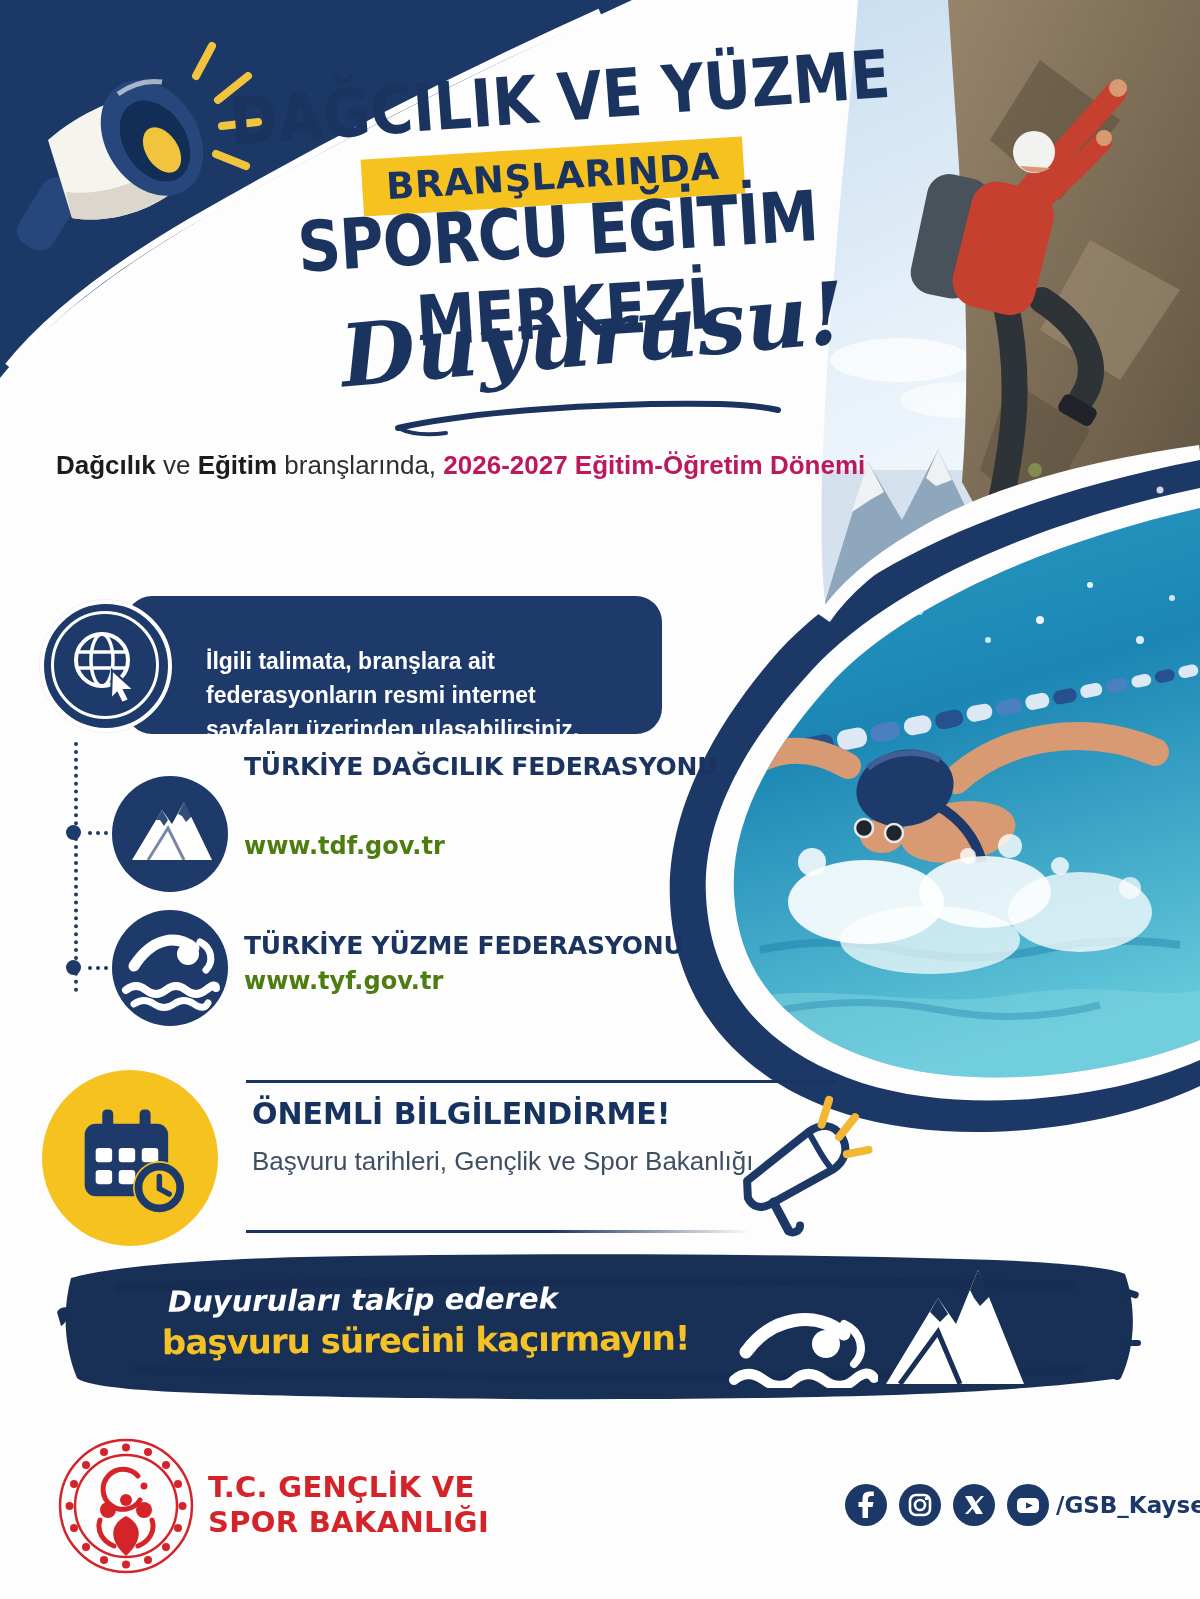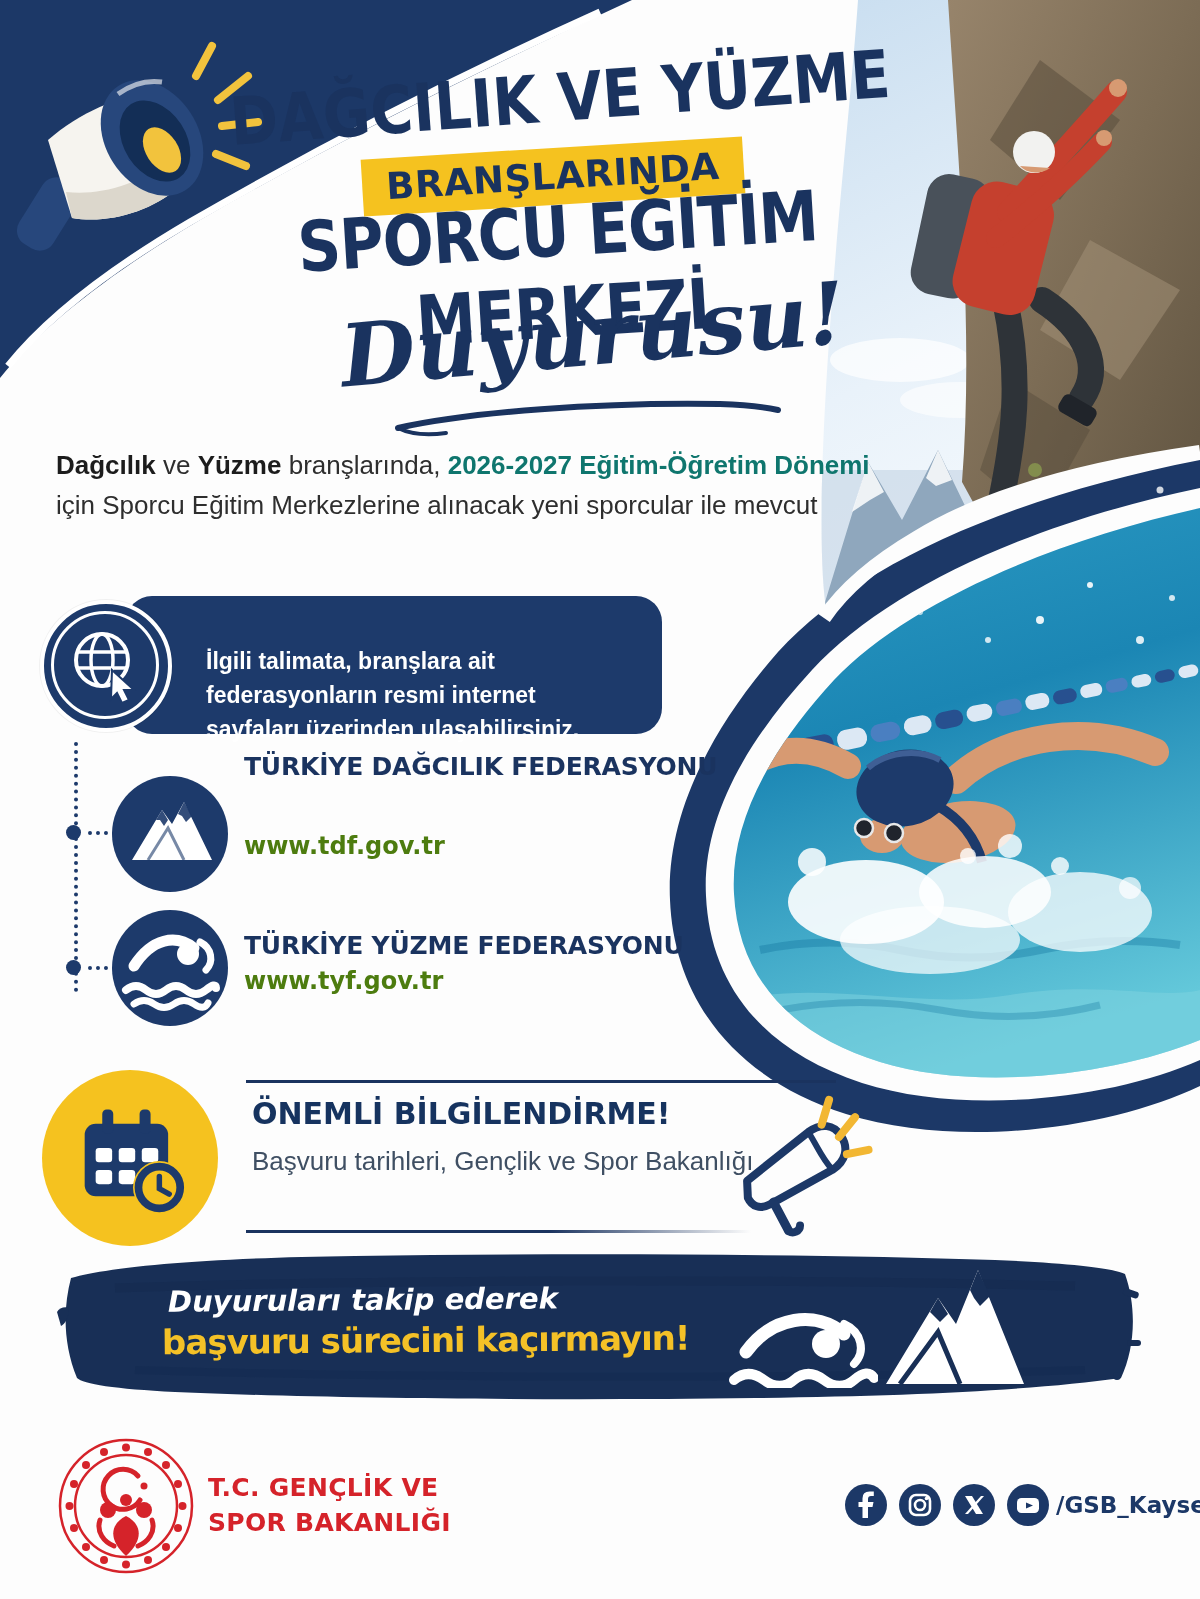--- a/index.html
+++ b/index.html
@@ -10,21 +10,21 @@
   #title1{top:64px;left:210px;width:700px;text-align:center;font-size:58px;letter-spacing:0;
           transform:rotate(-4.2deg) scaleY(1.14);}
   #badge{top:148px;left:362px;background:#f5c21f;color:#1a335f;font-family:"DejaVu Sans",sans-serif;
          font-weight:800;font-size:37px;padding:7px 24px;transform:rotate(-3.5deg);letter-spacing:0.5px;}
   #title2{top:202px;left:160px;width:800px;text-align:center;font-size:60px;letter-spacing:-1px;
           transform:rotate(-3.5deg) scaleY(1.16);}
   #scriptword{top:286px;left:340px;width:450px;text-align:center;font-family:"DejaVu Serif",serif;
           font-style:italic;font-weight:700;font-size:86px;color:#1a335f;transform:rotate(-5deg);}
   #intro{top:445px;left:56px;width:860px;font-size:26px;line-height:40px;color:#2e2e2e;font-weight:500;}
   #intro .b{font-weight:800;color:#1c1c1c;}
-  #intro .blue{font-weight:800;color:#0f766e;}
+  #intro .blue{font-weight:800;color:#be185d;}
   #pill{top:596px;left:126px;width:536px;height:138px;background:#1d3a6b;border-radius:26px;}
   #pill-text{top:644px;left:206px;width:440px;color:#fff;font-weight:700;font-size:23px;line-height:34px;}
   #globe-disc{top:600px;left:40px;width:124px;height:124px;border-radius:50%;background:#1d3a6b;
           border:4px solid #fff;box-shadow:0 0 0 1px rgba(0,0,0,.05);}
   #globe-ring{top:7px;left:7px;width:102px;height:102px;border-radius:50%;border:3px solid #fff;}
   .dotline-v{border-left:4px dotted #1d3a6b;width:0;}
   .dotline-h{border-top:4px dotted #1d3a6b;height:0;}
   .conn-dot{width:15px;height:15px;border-radius:50%;background:#1d3a6b;}
   .fed-circle{width:116px;height:116px;border-radius:50%;background:#1d3a6b;}
   .fed-name{font-family:"DejaVu Sans",sans-serif;font-weight:800;font-size:25px;color:#1a335f;letter-spacing:-0.2px;}
@@ -32,21 +32,21 @@
   .rule{height:3px;background:#1a335f;}
   #rule-bottom{background:linear-gradient(to right,#1a335f 60%,rgba(26,51,95,0));}
   #notice-circle{top:1070px;left:42px;width:176px;height:176px;border-radius:50%;background:#f5c21f;}
   #notice-heading{top:1096px;left:252px;font-family:"DejaVu Sans",sans-serif;font-weight:800;font-size:30px;color:#16335f;}
   .notice-body{font-size:26px;color:#3f4f63;font-weight:500;}
   .notice-bold{font-weight:800;color:#1d3a6b;}
   #banner-line1{top:1283px;left:168px;font-style:italic;font-weight:600;font-size:29px;color:#fff;
         font-family:"DejaVu Sans",sans-serif;transform:rotate(-0.5deg);}
   #banner-line2{top:1320px;left:162px;font-family:"DejaVu Sans",sans-serif;font-weight:800;font-size:34px;
         letter-spacing:-1px;color:#f4c127;transform:rotate(-0.5deg);}
-  #ministry-text{top:1470px;left:208px;font-family:"DejaVu Sans",sans-serif;font-weight:800;font-size:25px;
+  #ministry-text{top:1470px;left:208px;font-family:"DejaVu Sans",sans-serif;font-weight:800;font-size:29px;
         line-height:35px;color:#d5232a;letter-spacing:0.3px;}
   .soc{width:42px;height:42px;border-radius:50%;background:#1c3867;top:1484px;}
   #handle{top:1492px;left:1056px;font-family:"DejaVu Sans",sans-serif;font-weight:800;font-size:23px;color:#1c3867;}
 </style>
 </head>
 <body>
 
 <div id="poster">
 
   <svg class="abs" style="top:0;left:0;" width="1200" height="1599" viewBox="0 0 1200 1599">
@@ -206,22 +206,21 @@
       </g>
     </g>
   </svg>
 
   <div class="abs heading" id="title1">DAĞCILIK VE YÜZME</div>
   <div class="abs" id="badge">BRANŞLARINDA</div>
   <div class="abs heading" id="title2">SPORCU EĞİTİM MERKEZİ</div>
   <div class="abs" id="scriptword">Duyurusu!</div>
 
   <div class="abs" id="intro">
-    <div><span class="b">Dağcılık</span><span> ve </span><span class="b">Yüzme</span><span> branşlarında, </span><span class="blue">2026-2027 Eğitim-Öğretim Dönemi</span></div>
-    <div>için Sporcu Eğitim Merkezlerine alınacak yeni sporcular ile mevcut</div>
+    <div><span class="b">Dağcılık</span><span> ve </span><span class="b">Eğitim</span><span> branşlarında, </span><span class="blue">2026-2027 Eğitim-Öğretim Dönemi</span></div>
   </div>
 
   <div class="abs" id="pill"></div>
   <div class="abs" id="pill-text">
     <div>İlgili talimata, branşlara ait</div>
     <div>federasyonların resmi internet</div>
     <div>sayfaları üzerinden ulaşabilirsiniz.</div>
   </div>
   <div class="abs" id="globe-disc">
     <div class="abs" id="globe-ring"></div>

